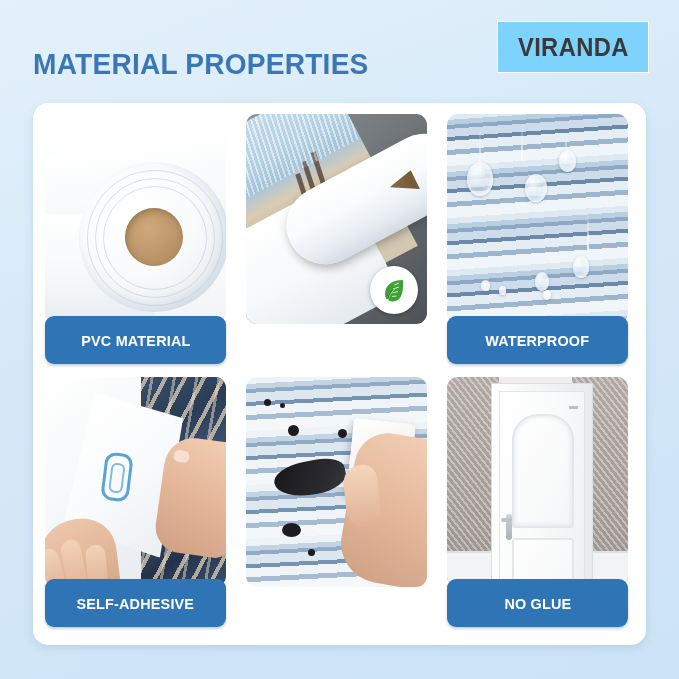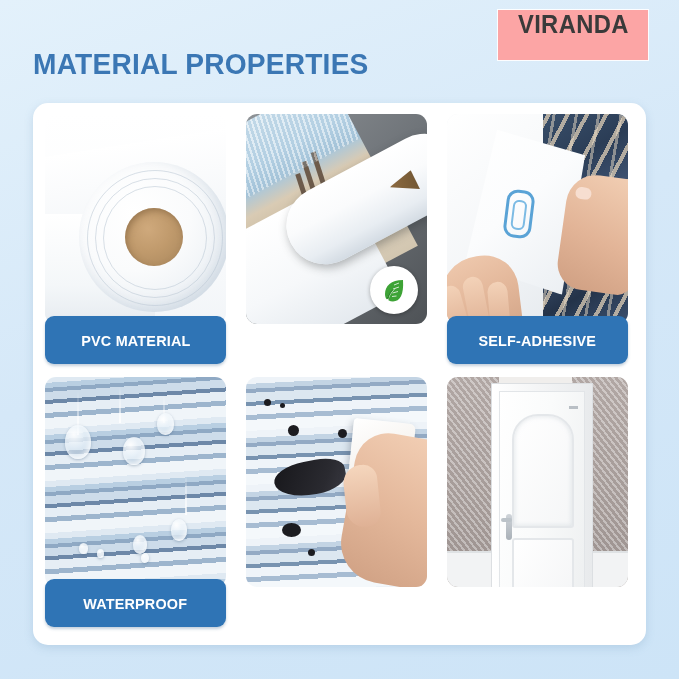--- a/index.html
+++ b/index.html
@@ -4,22 +4,22 @@
 <style>
   html,body{margin:0;padding:0;}
   body{
     width:679px;height:679px;overflow:hidden;
     font-family:"Liberation Sans", sans-serif;
     background:linear-gradient(160deg,#e3f1fb 0%,#d5e8f8 45%,#cde4f7 100%);
     position:relative;
   }
   
   .logo-box{
-    position:absolute;left:498px;top:10px;width:150px;height:50px;
-    background:#fca5a5;display:flex;justify-content:center;
+    position:absolute;left:498px;top:22px;width:150px;height:50px;
+    background:#7dd3fc;display:flex;align-items:center;justify-content:center;
     box-shadow:0 0 0 1px rgba(255,255,255,.9);
   }
   .logo-text{
     font-size:25px;font-weight:bold;color:#3a3a3a;letter-spacing:.4px;
     font-family:"Liberation Sans", sans-serif;transform:scaleX(.95);
   }
   .page-title{
     position:absolute;left:33px;top:48px;
     font-size:29px;font-weight:bold;color:#3b77b4;letter-spacing:.2px;
     transform:scaleX(.97);transform-origin:left center;white-space:nowrap;
@@ -315,40 +315,20 @@
             <path d="M24 5C12 5 6 11 6 19c0 2 .6 4 1.6 5.4 1.2-4 4-8.4 9.4-11.4-4 3.4-6.6 7.6-7.6 12.2 1.4.8 3 1.2 4.6 1.2 7 0 11-6.6 10-21.4z" fill="#3da336"></path>
             <path d="M9.4 24.4c1-4.6 3.6-8.8 7.6-12.2-5.4 3-8.2 7.4-9.4 11.4" fill="#2f8a2b"></path>
             <g stroke="#ffffff" stroke-width="1" opacity=".75">
               <line x1="15" y1="10" x2="20" y2="8"></line>
               <line x1="14" y1="14" x2="20" y2="12"></line>
               <line x1="13.5" y1="18" x2="19" y2="16.5"></line>
               <line x1="13" y1="21.5" x2="17.5" y2="21"></line>
             </g>
           </svg>
         </div>
-      </div>
-    </div>
-
-    <div class="tile">
-      <div class="photo p3">
-        <div class="marble"></div>
-        <div class="white-bg"></div>
-        <div class="peel"></div>
-        <div class="clip"></div>
-        <div class="hand-l">
-          <div class="finger f1"></div>
-          <div class="finger f2"></div>
-          <div class="finger f3"></div>
-        </div>
-        <div class="hand-r">
-          <div class="nail"></div>
-        </div>
-      </div>
-      <div class="caption">
-        <span>SELF-ADHESIVE</span>
       </div>
     </div>
 
     <div class="tile">
       <div class="photo p4">
         <div class="trail" style="left:32px;top:14px;height:44px;"></div>
         <div class="trail" style="left:74px;top:10px;height:36px;"></div>
         <div class="trail" style="left:118px;top:18px;height:28px;"></div>
         <div class="drop" style="left:20px;top:48px;width:26px;height:34px;"></div>
         <div class="drop" style="left:78px;top:60px;width:22px;height:28px;"></div>
@@ -359,20 +339,40 @@
         <div class="drop" style="left:52px;top:172px;width:7px;height:9px;"></div>
         <div class="drop" style="left:96px;top:176px;width:8px;height:10px;"></div>
         <div class="trail" style="left:140px;top:96px;height:42px;"></div>
       </div>
       <div class="caption">
         <span>WATERPROOF</span>
       </div>
     </div>
 
     <div class="tile">
+      <div class="photo p3">
+        <div class="marble"></div>
+        <div class="white-bg"></div>
+        <div class="peel"></div>
+        <div class="clip"></div>
+        <div class="hand-l">
+          <div class="finger f1"></div>
+          <div class="finger f2"></div>
+          <div class="finger f3"></div>
+        </div>
+        <div class="hand-r">
+          <div class="nail"></div>
+        </div>
+      </div>
+      <div class="caption">
+        <span>SELF-ADHESIVE</span>
+      </div>
+    </div>
+
+    <div class="tile">
       <div class="photo p5">
         <div class="stain" style="left:18px;top:22px;width:7px;height:7px;"></div>
         <div class="stain" style="left:34px;top:26px;width:5px;height:5px;"></div>
         <div class="stain" style="left:42px;top:48px;width:11px;height:11px;"></div>
         <div class="stain" style="left:92px;top:52px;width:9px;height:9px;"></div>
         <div class="smear"></div>
         <div class="stain" style="left:36px;top:146px;width:19px;height:14px;border-radius:50%;"></div>
         <div class="stain" style="left:62px;top:172px;width:7px;height:7px;"></div>
         <div class="cloth"></div>
         <div class="hand">
@@ -388,16 +388,19 @@
         <div class="skirt l"></div>
         <div class="skirt r"></div>
         <div class="frame"></div>
         <div class="door">
           <div class="panel-top"></div>
           <div class="panel-bot"></div>
           <div class="handle"></div>
           <div class="hinge"></div>
         </div>
       </div>
+      <div class="caption">
+        <span>NO GLUE</span>
+      </div>
     </div>
 
   </div>
 </div>
 
 </body></html>

